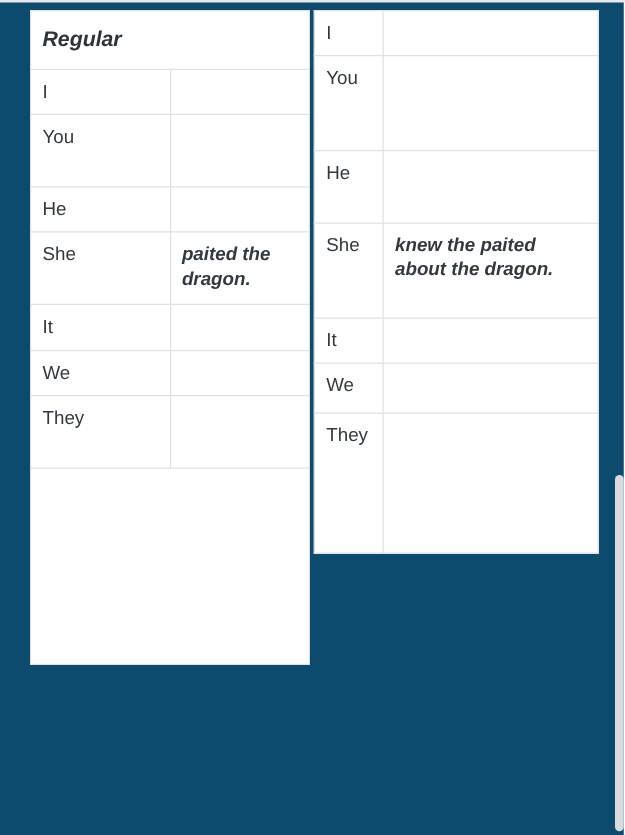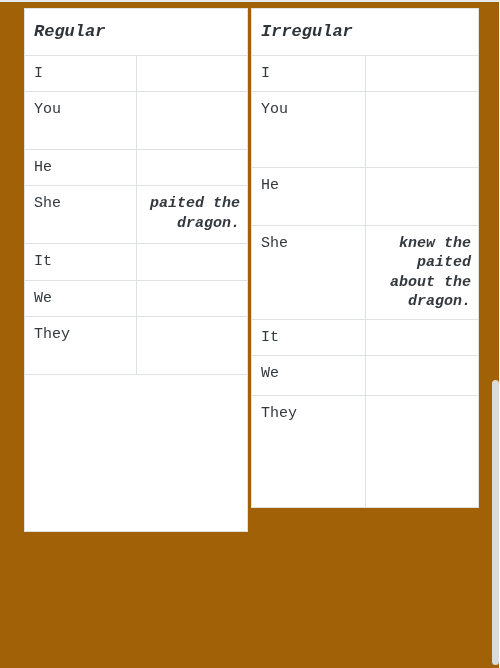--- a/index.html
+++ b/index.html
@@ -13,22 +13,21 @@
     font-family: "Liberation Sans", sans-serif;
     overflow: hidden;
     position: relative;
   }
   .page {
     position: absolute;
     left: 0;
     top: 0;
     width: 499px;
     height: 668px;
-    background: #a16207;
-    font-family: Liberation Mono, monospace;
+    background: #0c4a6e;
   }
   .top-rule {
     position: absolute;
     left: 0;
     top: 0;
     width: 500px;
     height: 2px;
     background: #e7eaec;
   }
   .tables {
@@ -78,21 +77,20 @@
   }
   .irregular .col-pronoun {
     width: 38px;
   }
   .answer {
     font-style: italic;
     font-weight: bold;
     font-size: 15px;
     color: #2e3439;
     line-height: 1.3;
-    text-align: right;
   }
   
   .r-h1 { height: 22px; }
   .r-h2 { height: 58px; }
   .r-h3 { height: 22px; }
   .r-h4 { height: 58px; }
   .r-h5 { height: 22px; }
   .r-h6 { height: 22px; }
   .r-h7 { height: 58px; }
 
@@ -163,23 +161,20 @@
         <tr>
           <td class="spacer-bottom-regular" colspan="2"></td>
         </tr>
       </tbody>
         </table>
     </div>
 
     <div class="table-wrap irregular">
       <table class="vt">
         <tbody>
-            <tr>
-          <th colspan="2">Irregular</th>
-        </tr>
         <tr class="i-h1">
           <td class="col-pronoun">I</td>
           <td class="answer"></td>
         </tr>
         <tr class="i-h2">
           <td class="col-pronoun">You</td>
           <td class="answer"></td>
         </tr>
         <tr class="i-h3">
           <td class="col-pronoun">He</td>

